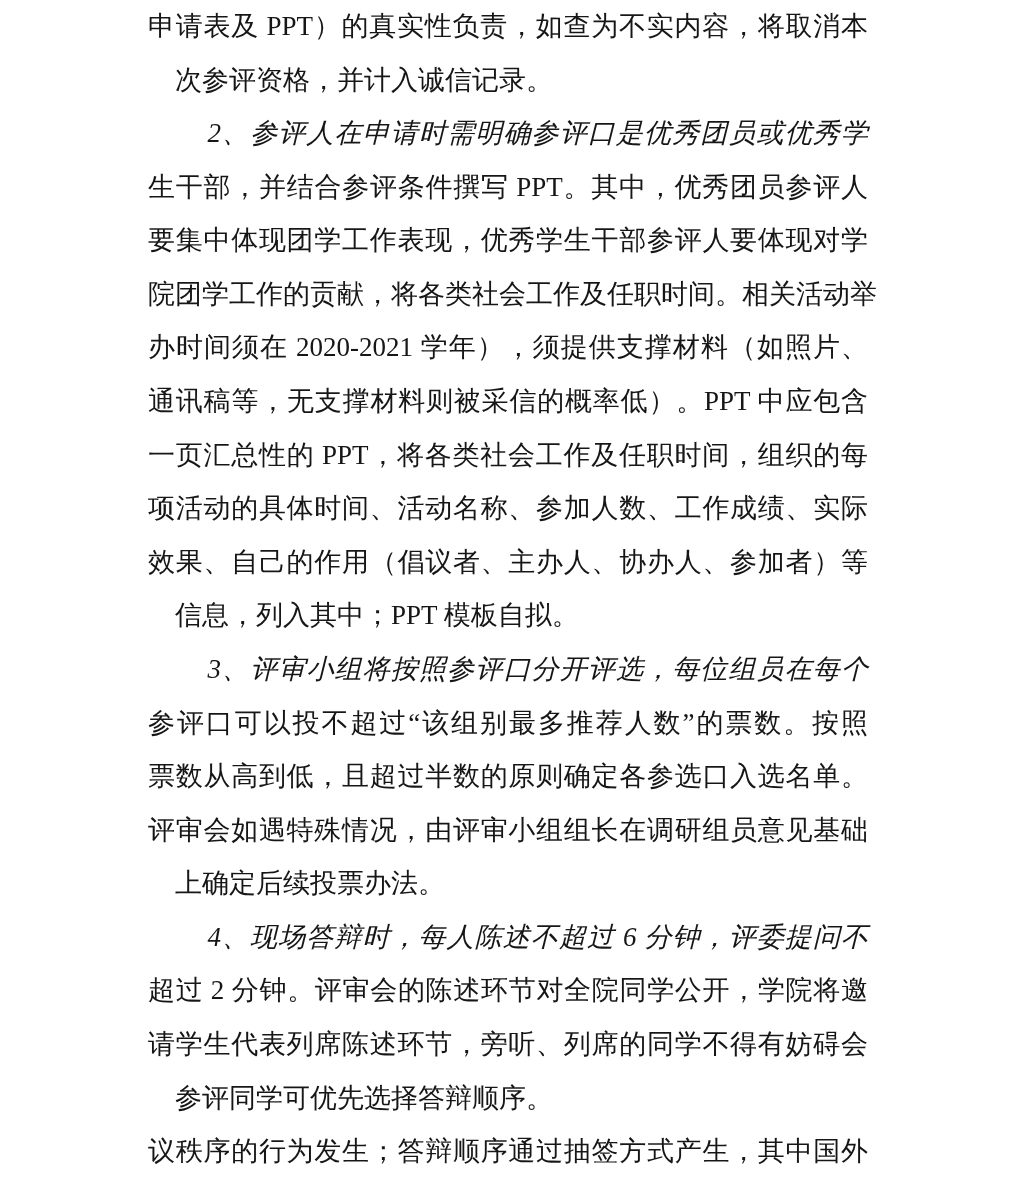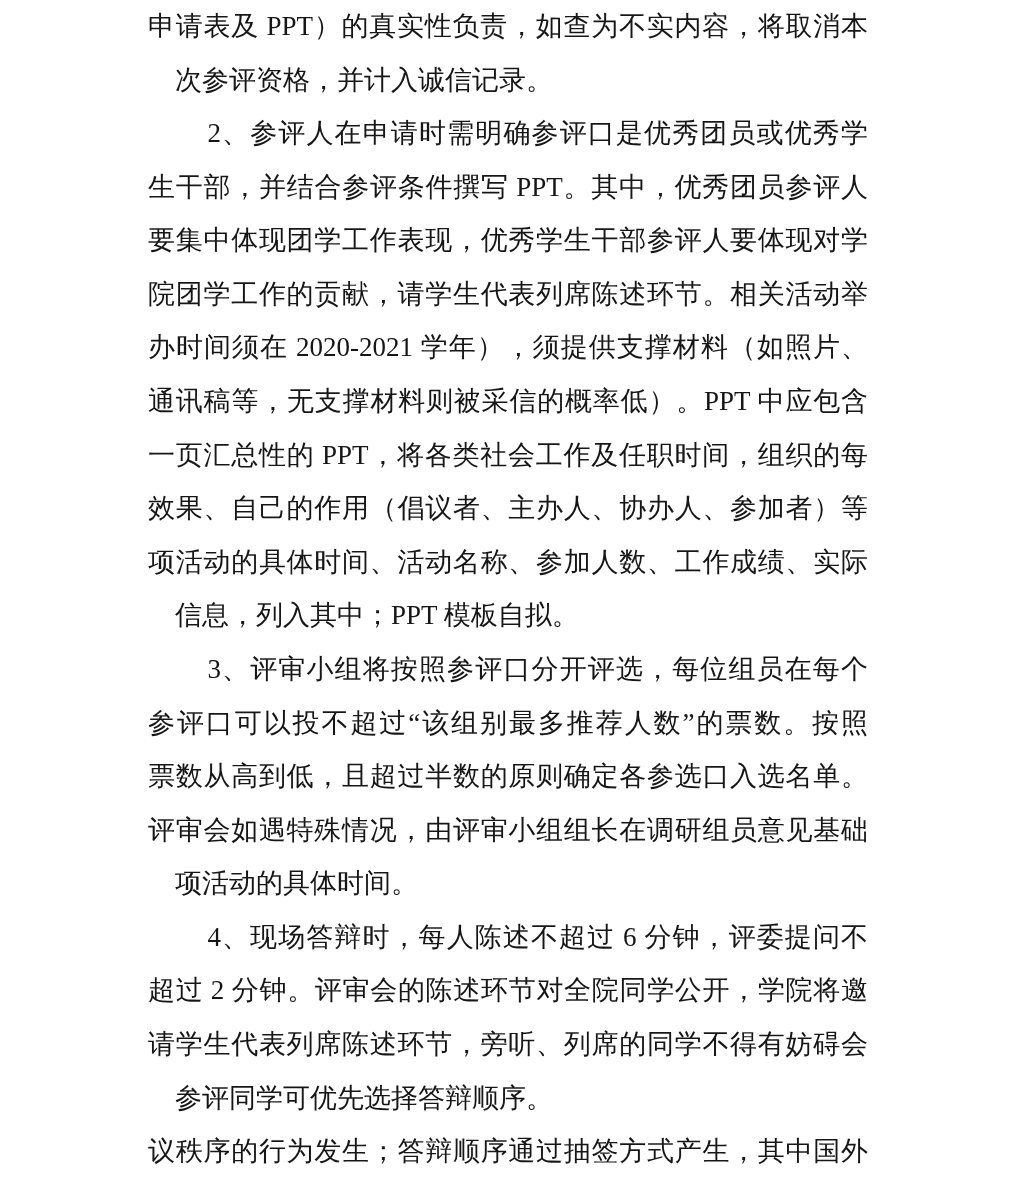--- a/index.html
+++ b/index.html
@@ -39,52 +39,53 @@
     text-align: justify;
     text-align-last: justify;
     text-justify: inter-character;
   }
   .line.end {
     text-align-last: left;
     margin-left: 27px;
   }
   .line.first-indent {
     text-indent: 2.2em;
+    font-style: italic;
   }
 </style>
 </head>
 <body>
 
 <div class="page">
   <div class="text-body">
 
     <p class="para">
       <span class="line">申请表及 PPT）的真实性负责，如查为不实内容，将取消本</span>
       <span class="line end">次参评资格，并计入诚信记录。</span>
     </p>
 
     <p class="para">
       <span class="line first-indent">2、参评人在申请时需明确参评口是优秀团员或优秀学</span>
       <span class="line">生干部，并结合参评条件撰写 PPT。其中，优秀团员参评人</span>
       <span class="line">要集中体现团学工作表现，优秀学生干部参评人要体现对学</span>
-      <span class="line">院团学工作的贡献，请学生代表列席陈述环节。相关活动举</span>
+      <span class="line">院团学工作的贡献，将各类社会工作及任职时间。相关活动举</span>
       <span class="line">办时间须在 2020-2021 学年），须提供支撑材料（如照片、</span>
       <span class="line">通讯稿等，无支撑材料则被采信的概率低）。PPT 中应包含</span>
       <span class="line">一页汇总性的 PPT，将各类社会工作及任职时间，组织的每</span>
+      <span class="line">项活动的具体时间、活动名称、参加人数、工作成绩、实际</span>
       <span class="line">效果、自己的作用（倡议者、主办人、协办人、参加者）等</span>
-      <span class="line">项活动的具体时间、活动名称、参加人数、工作成绩、实际</span>
       <span class="line end">信息，列入其中；PPT 模板自拟。</span>
     </p>
 
     <p class="para">
       <span class="line first-indent">3、评审小组将按照参评口分开评选，每位组员在每个</span>
       <span class="line">参评口可以投不超过“该组别最多推荐人数”的票数。按照</span>
       <span class="line">票数从高到低，且超过半数的原则确定各参选口入选名单。</span>
       <span class="line">评审会如遇特殊情况，由评审小组组长在调研组员意见基础</span>
-      <span class="line end">项活动的具体时间。</span>
+      <span class="line end">上确定后续投票办法。</span>
     </p>
 
     <p class="para">
       <span class="line first-indent">4、现场答辩时，每人陈述不超过 6 分钟，评委提问不</span>
       <span class="line">超过 2 分钟。评审会的陈述环节对全院同学公开，学院将邀</span>
       <span class="line">请学生代表列席陈述环节，旁听、列席的同学不得有妨碍会</span>
       <span class="line end">参评同学可优先选择答辩顺序。</span>
       <span class="line">议秩序的行为发生；答辩顺序通过抽签方式产生，其中国外</span>
     </p>
 

